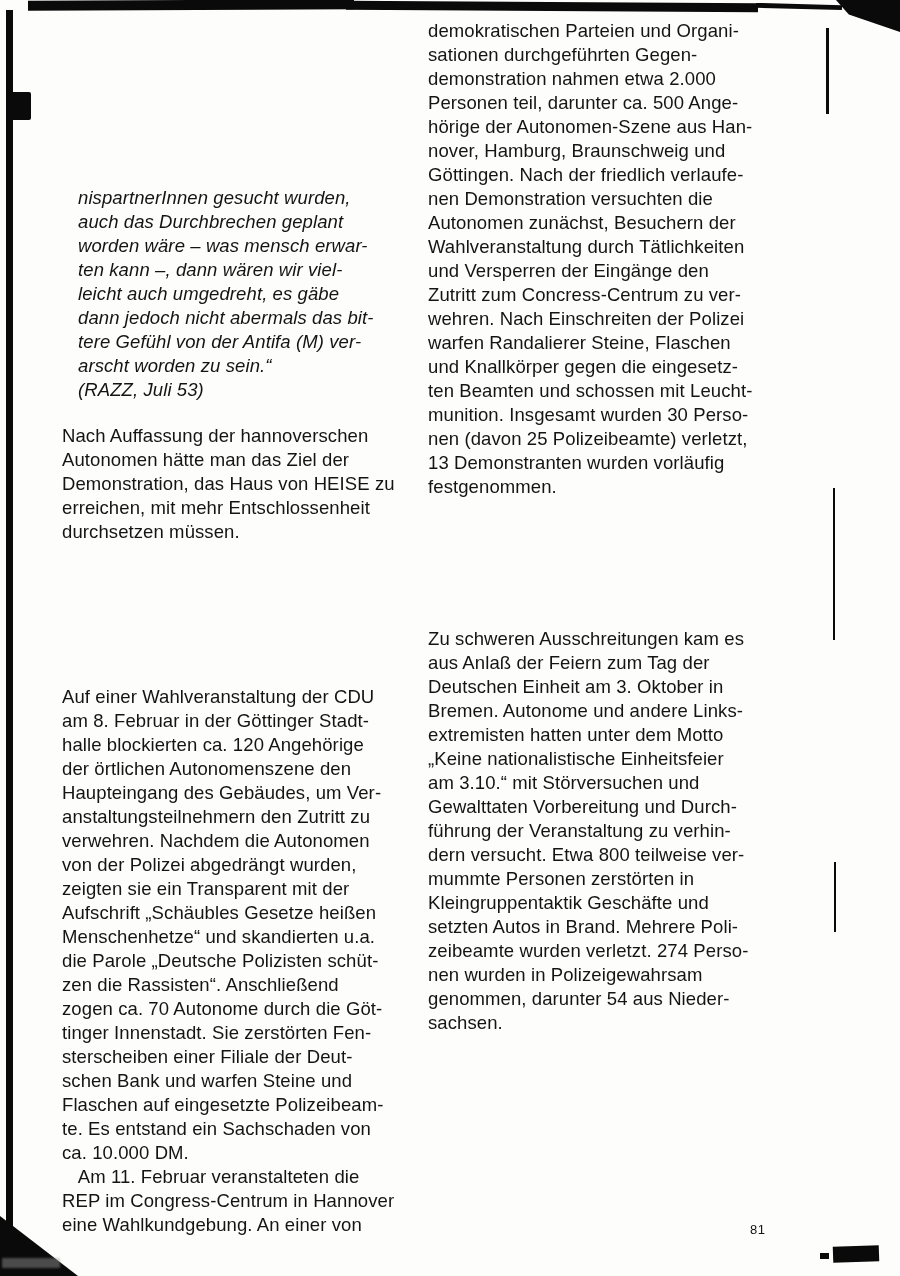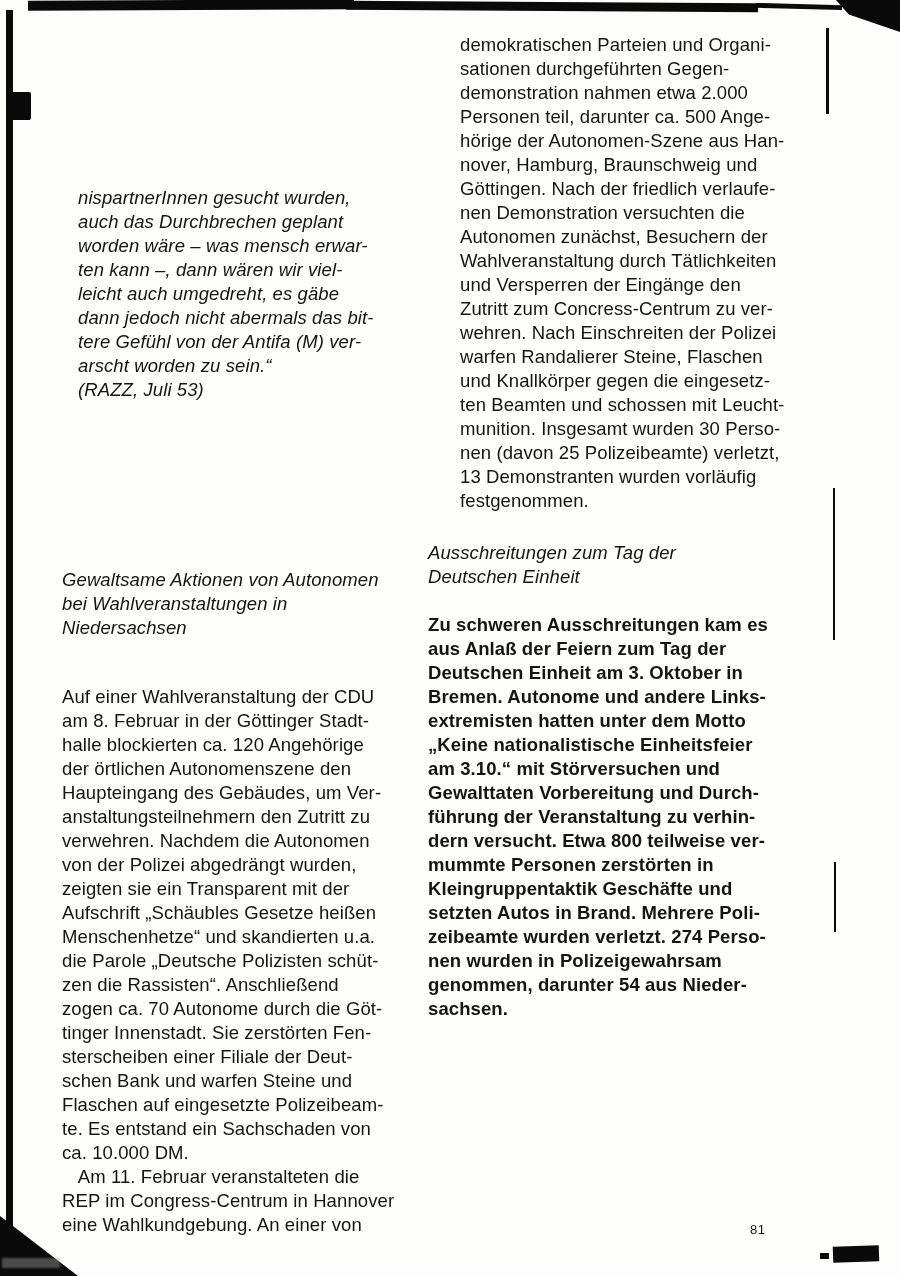--- a/index.html
+++ b/index.html
@@ -58,24 +58,26 @@
   <div class="textblock italic" style="left:78px;top:186px;width:344px;">nispartnerInnen gesucht wurden,
 auch das Durchbrechen geplant
 worden wäre – was mensch erwar-
 ten kann –, dann wären wir viel-
 leicht auch umgedreht, es gäbe
 dann jedoch nicht abermals das bit-
 tere Gefühl von der Antifa (M) ver-
 arscht worden zu sein.“
 (RAZZ, Juli 53)</div>
 
+  <div class="textblock" style="left:62px;top:424px;width:362px;">Nach Auffassung der hannoverschen
+Autonomen hätte man das Ziel der
+Demonstration, das Haus von HEISE zu
+erreichen, mit mehr Entschlossenheit
+durchsetzen müssen.</div>
 
-  <div class="textblock italic" style="left:62px;top:568px;width:362px;">Gewaltsame Aktionen von Autonomen
-bei Wahlveranstaltungen in
-Niedersachsen</div>
 
   <div class="textblock" style="left:62px;top:685px;width:362px;">Auf einer Wahlveranstaltung der CDU
 am 8. Februar in der Göttinger Stadt-
 halle blockierten ca. 120 Angehörige
 der örtlichen Autonomenszene den
 Haupteingang des Gebäudes, um Ver-
 anstaltungsteilnehmern den Zutritt zu
 verwehren. Nachdem die Autonomen
 von der Polizei abgedrängt wurden,
 zeigten sie ein Transparent mit der
@@ -87,45 +89,43 @@
 tinger Innenstadt. Sie zerstörten Fen-
 sterscheiben einer Filiale der Deut-
 schen Bank und warfen Steine und
 Flaschen auf eingesetzte Polizeibeam-
 te. Es entstand ein Sachschaden von
 ca. 10.000 DM.
    Am 11. Februar veranstalteten die
 REP im Congress-Centrum in Hannover
 eine Wahlkundgebung. An einer von</div>
 
-  <div class="textblock" style="left:428px;top:33px;width:382px;margin-left:32px;">demokratischen Parteien und Organi-
+  <div class="textblock" style="left:428px;top:19px;width:382px;">demokratischen Parteien und Organi-
 sationen durchgeführten Gegen-
 demonstration nahmen etwa 2.000
 Personen teil, darunter ca. 500 Ange-
 hörige der Autonomen-Szene aus Han-
 nover, Hamburg, Braunschweig und
 Göttingen. Nach der friedlich verlaufe-
 nen Demonstration versuchten die
 Autonomen zunächst, Besuchern der
 Wahlveranstaltung durch Tätlichkeiten
 und Versperren der Eingänge den
 Zutritt zum Concress-Centrum zu ver-
 wehren. Nach Einschreiten der Polizei
 warfen Randalierer Steine, Flaschen
 und Knallkörper gegen die eingesetz-
 ten Beamten und schossen mit Leucht-
 munition. Insgesamt wurden 30 Perso-
 nen (davon 25 Polizeibeamte) verletzt,
 13 Demonstranten wurden vorläufig
 festgenommen.</div>
 
-  <div class="textblock italic" style="left:428px;top:541px;width:382px;">Ausschreitungen zum Tag der
-Deutschen Einheit</div>
 
-  <div class="textblock" style="left:428px;top:613px;width:382px;font-weight:bold;">Zu schweren Ausschreitungen kam es
+  <div class="textblock" style="left:428px;top:627px;width:382px;">Zu schweren Ausschreitungen kam es
 aus Anlaß der Feiern zum Tag der
 Deutschen Einheit am 3. Oktober in
 Bremen. Autonome und andere Links-
 extremisten hatten unter dem Motto
 „Keine nationalistische Einheitsfeier
 am 3.10.“ mit Störversuchen und
 Gewalttaten Vorbereitung und Durch-
 führung der Veranstaltung zu verhin-
 dern versucht. Etwa 800 teilweise ver-
 mummte Personen zerstörten in

